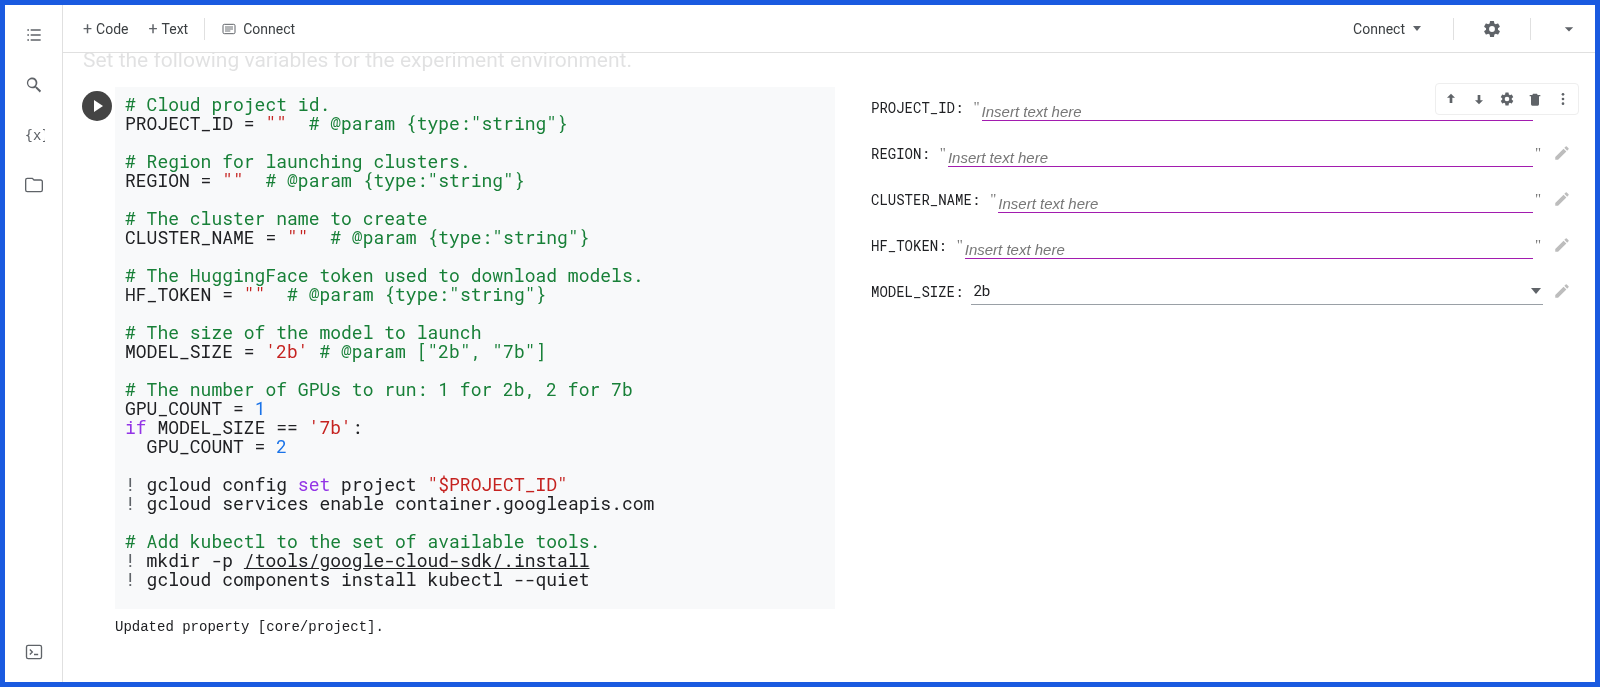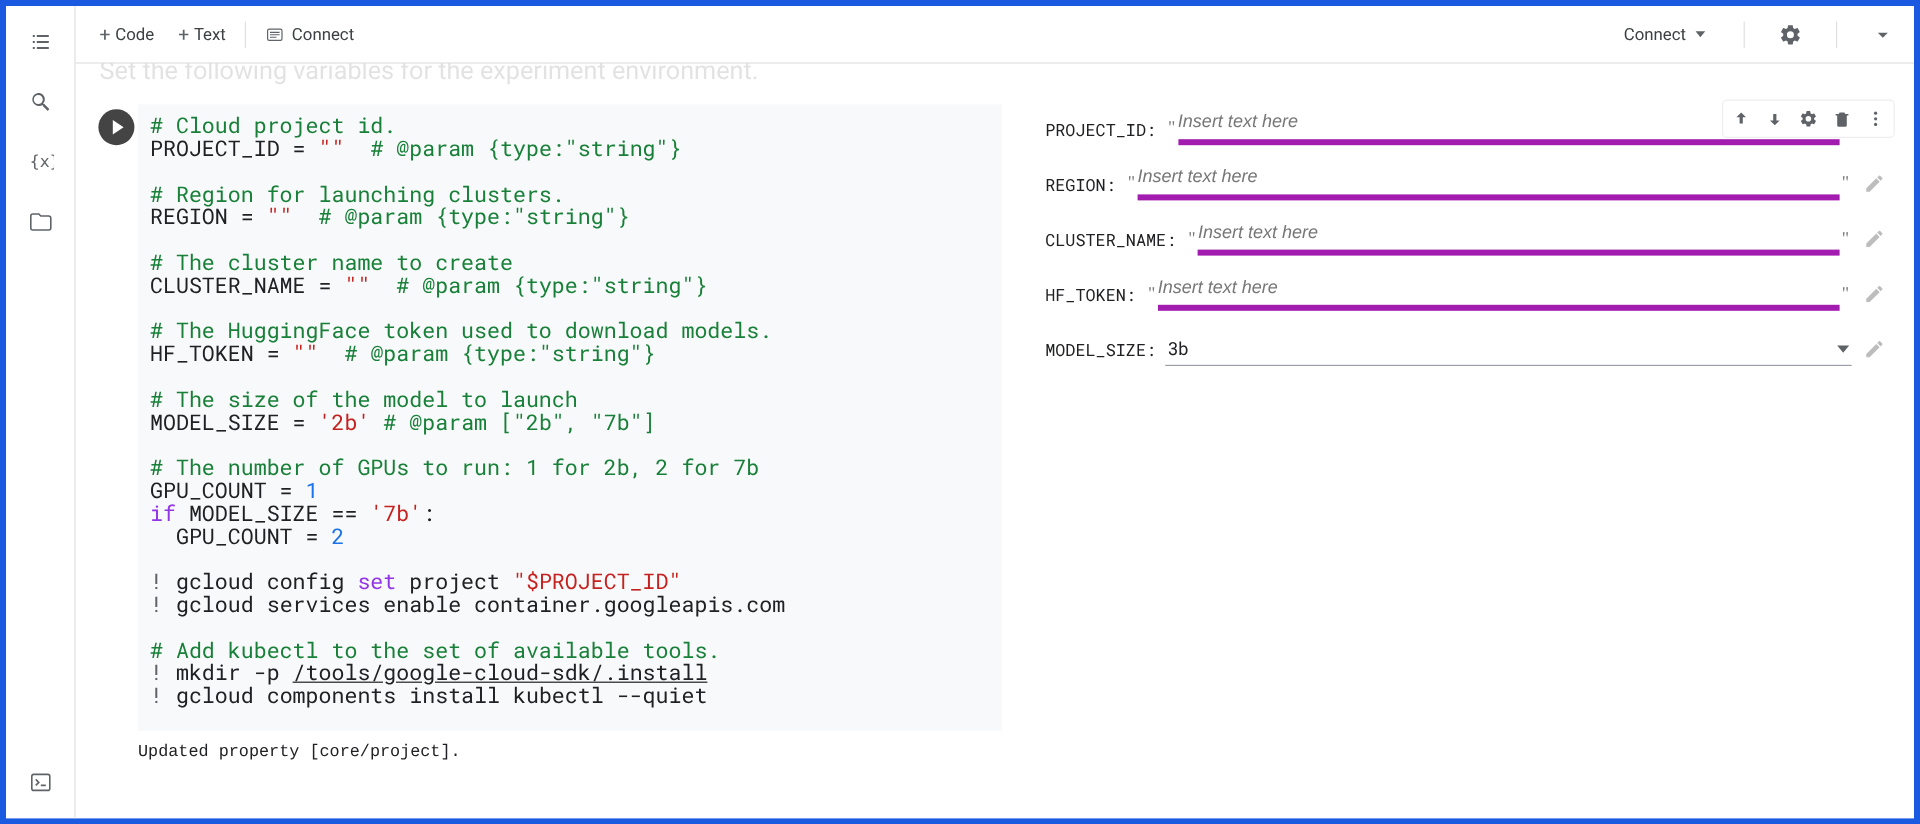--- a/index.html
+++ b/index.html
@@ -158,22 +158,22 @@
 }
 .form-row .qmark {
   font-family: serif;
   color: #777;
   font-size: 15px;
   padding: 0 2px;
 }
 .form-row .input-wrap {
   flex: 1;
   display: flex;
-  align-items: flex-start;
-  border-bottom: 5px solid #a21caf;
+  align-items: flex-end;
+  border-bottom: 1px solid #a21caf;
   height: 28px;
 }
 .form-row .input {
   flex: 1;
   border: none;
   outline: none;
   font-size: 15px;
   color: #202124;
   background: transparent;
 }
@@ -367,21 +367,21 @@
             <span class="qmark">"</span>
             <div class="pencil">
               <svg width="18" height="18" viewBox="0 0 24 24">
                 <path d="M3 17.25V21h3.75L17.81 9.94l-3.75-3.75L3 17.25zM20.71 7.04a1 1 0 000-1.41l-2.34-2.34a1 1 0 00-1.41 0l-1.83 1.83 3.75 3.75 1.83-1.83z"></path>
               </svg>
             </div>
           </div>
           <div class="form-row">
             <span class="label">MODEL_SIZE:</span>
             <div class="select-wrap">
-              <span class="value">3b</span>
+              <span class="value">2b</span>
               <span class="chev"></span>
             </div>
             <div class="pencil">
               <svg width="18" height="18" viewBox="0 0 24 24">
                 <path d="M3 17.25V21h3.75L17.81 9.94l-3.75-3.75L3 17.25zM20.71 7.04a1 1 0 000-1.41l-2.34-2.34a1 1 0 00-1.41 0l-1.83 1.83 3.75 3.75 1.83-1.83z"></path>
               </svg>
             </div>
           </div>
         </div>
     </div>

